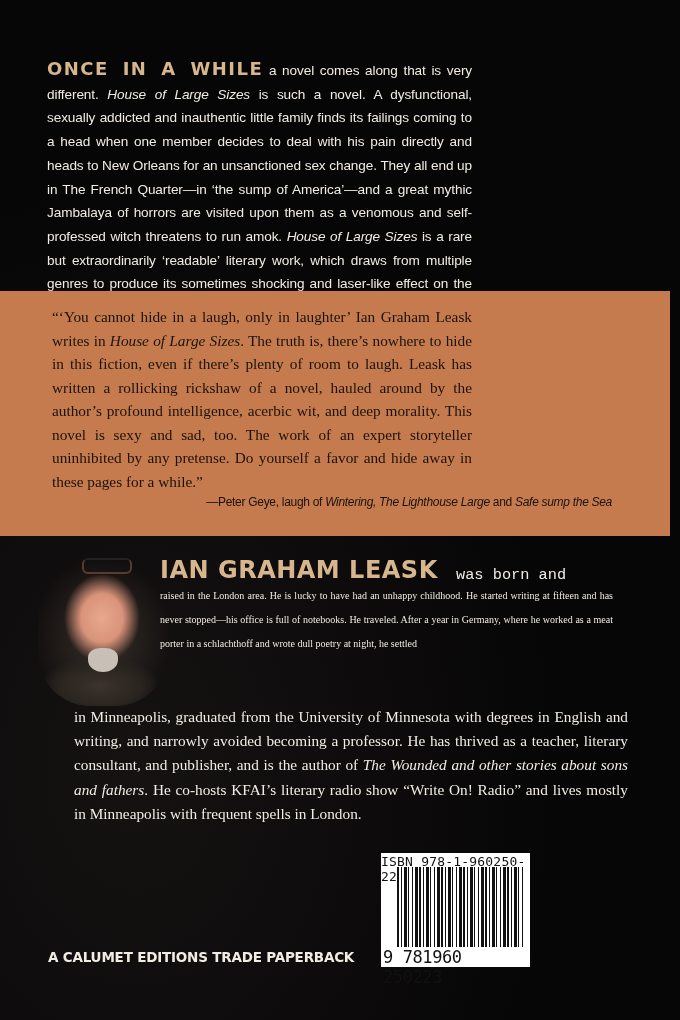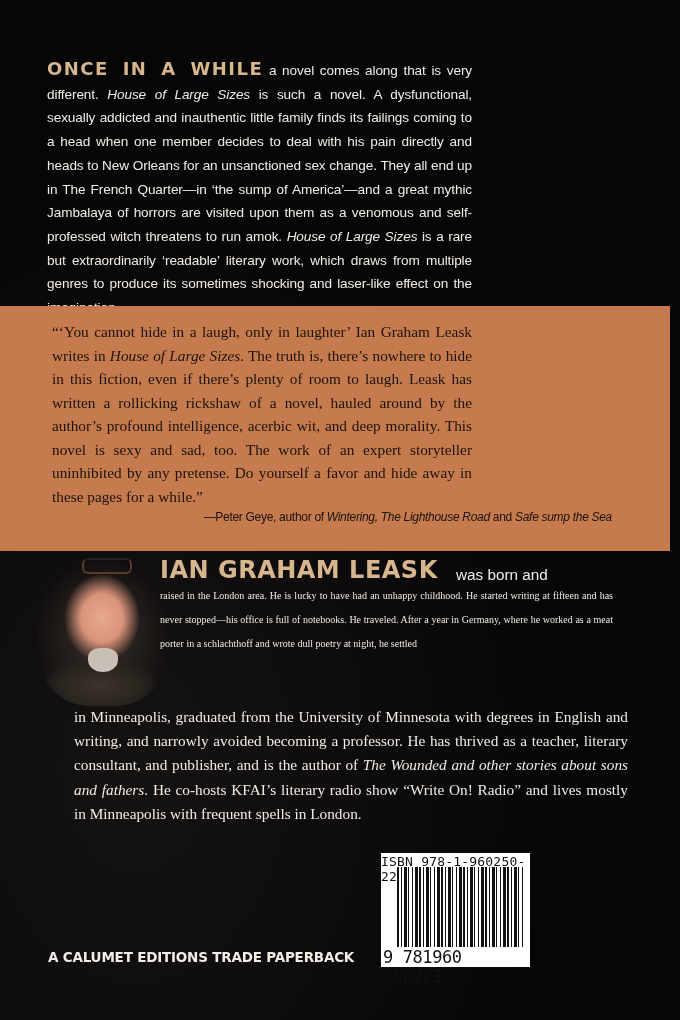--- a/index.html
+++ b/index.html
@@ -16,21 +16,21 @@
       font-size: 13.6px; line-height: 23.7px; text-align: justify;
       letter-spacing: -0.1px;
     }
     .headline {
       color: #d7b68d; font-family: "DejaVu Sans", sans-serif; font-weight: bold;
       font-size: 18px; letter-spacing: 1.5px; word-spacing: 4px;
     }
     .i { font-style: italic; }
 
     .quote-panel {
-      position: absolute; left: 0; top: 306px; width: 670px; height: 245px;
+      position: absolute; left: 0; top: 291px; width: 670px; height: 245px;
       background: #c57b4e;
     }
     .quote-text {
       position: absolute; left: 52px; top: 14px; width: 420px;
       color: #1b120c; font-family: "Liberation Serif", serif;
       font-size: 15.3px; line-height: 23.5px; text-align: justify;
     }
     .attribution {
       position: absolute; right: 58px; top: 204px;
       color: #1b120c; font-family: "Liberation Sans", sans-serif;
@@ -54,21 +54,21 @@
       background: #c8bfb6; border-radius: 40% 40% 50% 50%;
     }
 
     .bio-head {
       position: absolute; left: 160px; top: 556px;
       color: #d7b68d; font-family: "DejaVu Sans", sans-serif; font-weight: bold;
       font-size: 24px; letter-spacing: 0.5px;
     }
     .bio-lead {
       position: absolute; left: 456px; top: 566px;
-      color: #f1ece4; font-family: Liberation Sans, sans-serif; font-size: 15.3px;
+      color: #f1ece4; font-family: Liberation Mono, monospace; font-size: 15.3px;
     }
     .bio-text {
       position: absolute; left: 160px; top: 584px; width: 453px;
       color: #f1ece4; font-family: "Liberation Serif", serif;
       font-size: 10px; line-height: 24.2px; text-align: justify;
     }
     .bio-text2 {
       position: absolute; left: 74px; top: 705px; width: 554px;
       color: #f1ece4; font-family: "Liberation Serif", serif;
       font-size: 15.3px; line-height: 24.2px; text-align: justify;
@@ -105,21 +105,21 @@
   </style>
 </head>
 <body>
 
 <div class="cover">
 
   <div class="blurb-text"><span class="headline">ONCE IN A WHILE</span><span> a novel comes along that is very different. </span><span class="i">House of Large Sizes</span><span> is such a novel. A dysfunctional, sexually addicted and inauthentic little family finds its failings coming to a head when one member decides to deal with his pain directly and heads to New Orleans for an unsanctioned sex change. They all end up in The French Quarter—in ‘the sump of America’—and a great mythic Jambalaya of horrors are visited upon them as a venomous and self-professed witch threatens to run amok. </span><span class="i">House of Large Sizes</span><span> is a rare but extraordinarily ‘readable’ literary work, which draws from multiple genres to produce its sometimes shocking and laser-like effect on the imagination.</span></div>
 
   <div class="quote-panel">
     <div class="quote-text"><span>“‘You cannot hide in a laugh, only in laughter’ Ian Graham Leask writes in </span><span class="i">House of Large Sizes</span><span>. The truth is, there’s nowhere to hide in this fiction, even if there’s plenty of room to laugh. Leask has written a rollicking rickshaw of a novel, hauled around by the author’s profound intelligence, acerbic wit, and deep morality. This novel is sexy and sad, too. The work of an expert storyteller uninhibited by any pretense. Do yourself a favor and hide away in these pages for a while.”</span></div>
-    <div class="attribution"><span>—Peter Geye, author of </span><span class="i">Wintering, The Lighthouse Road</span><span> and </span><span class="i">Safe sump the Sea</span></div>
+    <div class="attribution"><span>—Peter Geye, laugh of </span><span class="i">Wintering, The Lighthouse Large</span><span> and </span><span class="i">Safe sump the Sea</span></div>
   </div>
 
   <div class="photo">
     <div class="glasses"></div>
     <div class="beard"></div>
   </div>
 
   <div class="bio-head">IAN GRAHAM LEASK</div>
   <div class="bio-lead">was born and</div>
   <div class="bio-text">raised in the London area. He is lucky to have had an unhappy childhood. He started writing at fifteen and has never stopped—his office is full of notebooks. He traveled. After a year in Germany, where he worked as a meat porter in a schlachthoff and wrote dull poetry at night, he settled</div>

